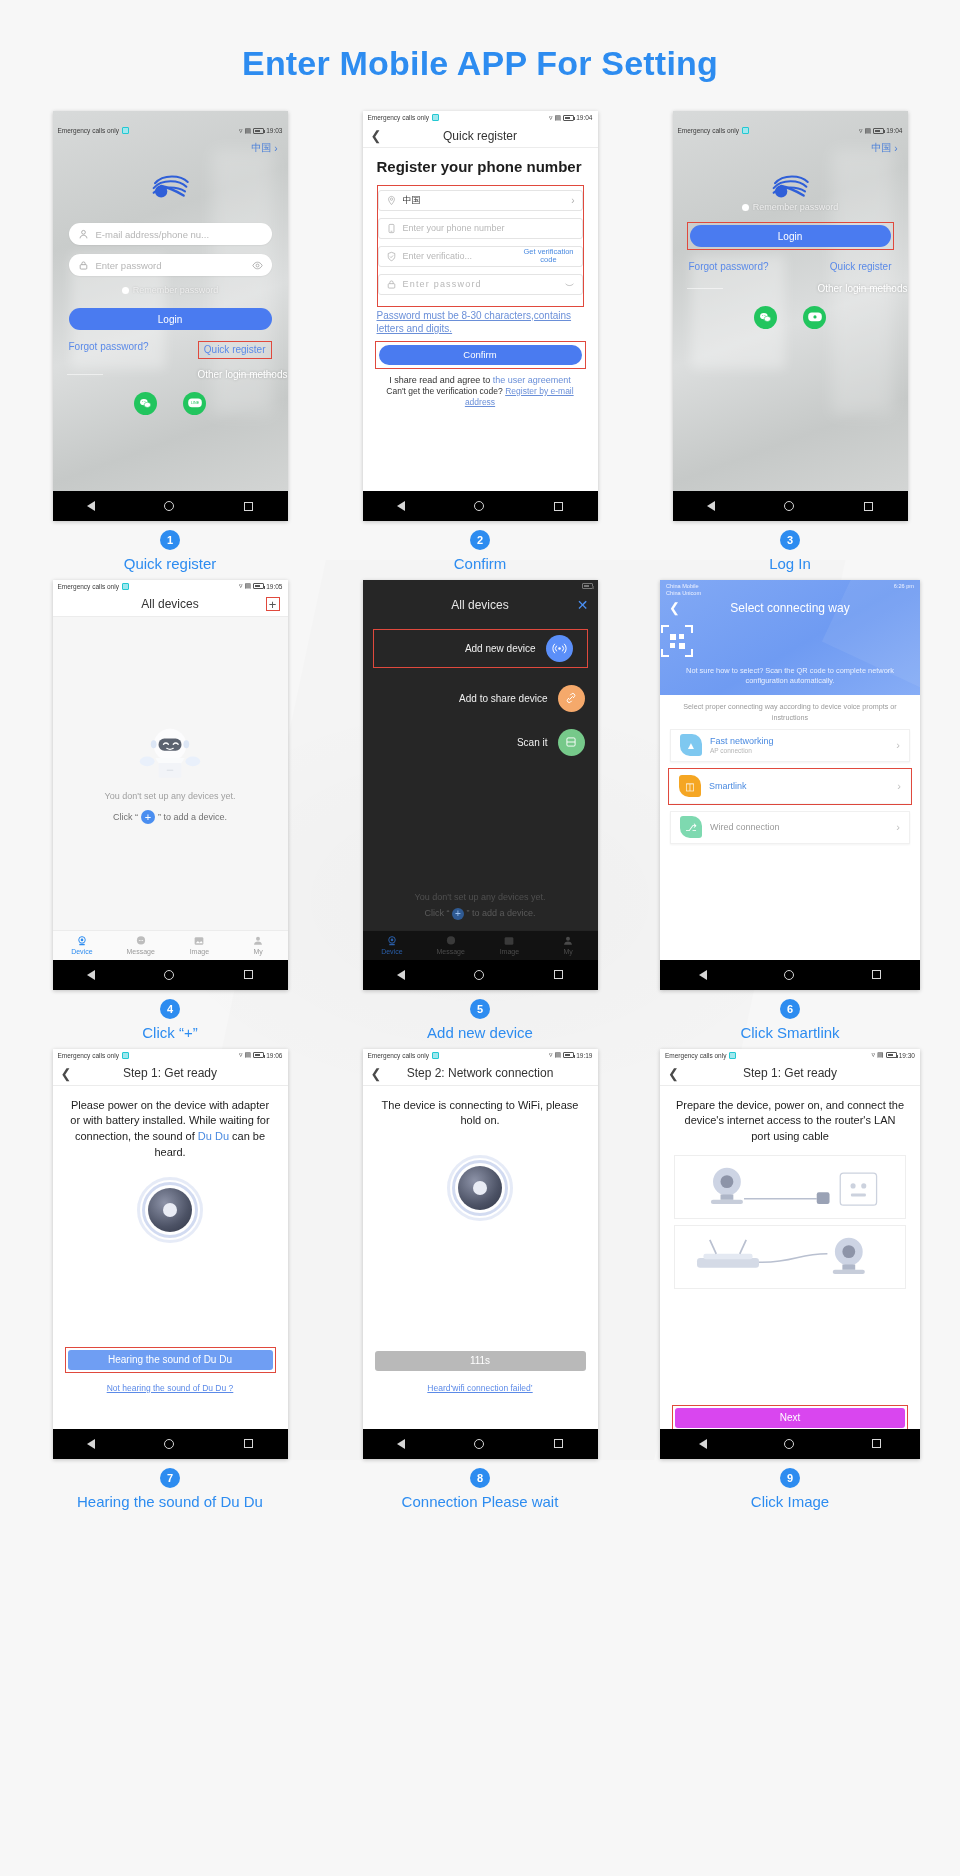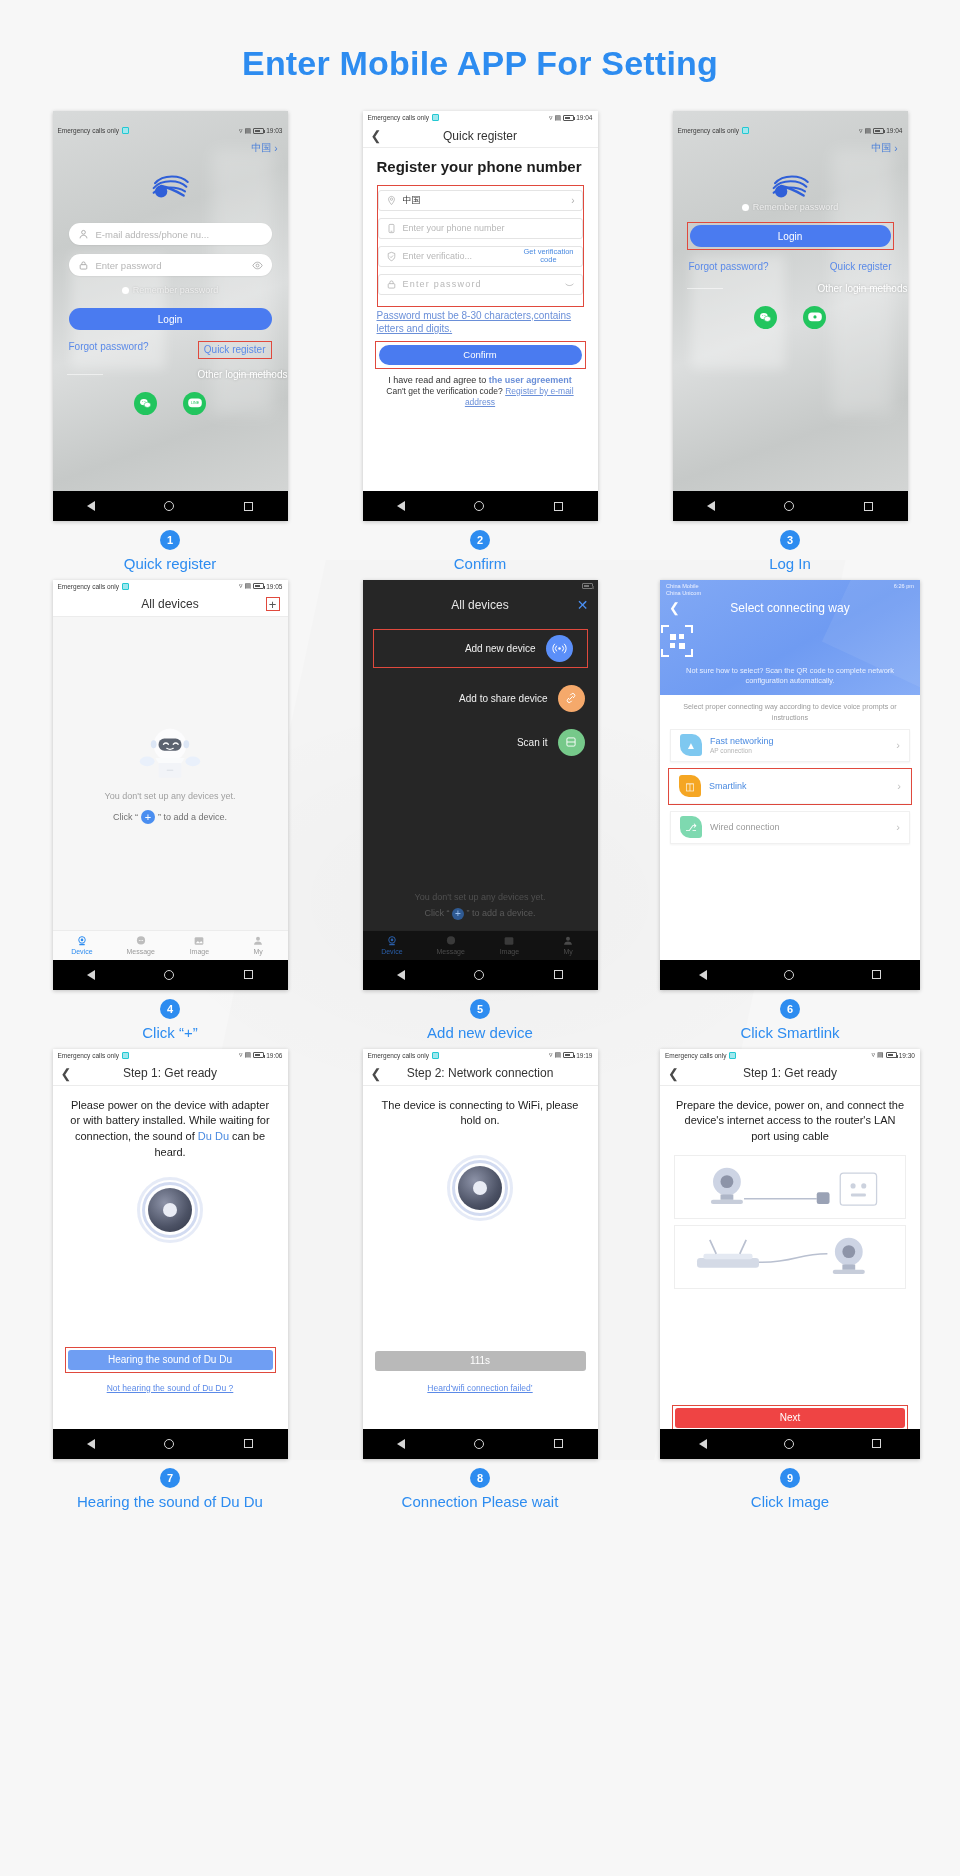--- a/index.html
+++ b/index.html
@@ -139,21 +139,21 @@
   .reg-fields { margin: 0 14px; padding: 4px 0; }
   .fld { height: 21px; border:1px solid #e4e4e4; border-radius:3px; display:flex; align-items:center; gap:6px; padding: 0 7px; margin-bottom: 7px; background:#fff; }
   .fld .ph { color:#b8b8b8; font-size: 9px; flex:1; white-space:nowrap; overflow:hidden; }
   .fld .ph.sp { letter-spacing: 1.2px; }
   .fld .chev { color:#b0b0b0; font-size:10px; }
   .fld .val { color:#333; font-size:9px; flex:1; }
   .getcode { color:#4a8ae0; font-size:7.5px; line-height:1.1; text-align:center; flex:none; width:52px; }
   .pwd-note { color:#6a8fd8; font-size:10px; padding: 2px 14px 0 14px; line-height:1.3;text-decoration:underline; }
   .confirm-btn { margin: 8px 14px 0 14px; height:20px; border-radius:10px; background:#4a7bf0; color:#fff; display:flex;align-items:center;justify-content:center;font-size:9.5px; }
   .agree { text-align:center; font-size:9px; color:#333; margin-top:6px; padding:0 10px; }
-  .agree a { color:#6a8fd8; text-decoration:none;font-weight:bold; }
+  .agree a { color:#6a8fd8; text-decoration:none; }
   .cantget { text-align:center; font-size:8.5px; color:#333; margin-top:1px; padding:0 8px; line-height:1.3; }
   .cantget a { color:#6a8fd8; }
 
   
   .dev-body { position:absolute; left:0;right:0; top:37px; bottom:60px; background:#f6f6f6; display:flex; flex-direction:column; align-items:center; justify-content:center; }
   .robot { width:74px; height:62px; }
   .nodev { color:#a0a0a0; font-size:9px; margin-top:6px; }
   .clickadd { color:#707070; font-size:9px; margin-top:9px; display:flex; align-items:center; gap:3px; }
   .plusbtn { width:14px;height:14px;border-radius:50%;background:#4a8ef0;color:#fff;display:flex;align-items:center;justify-content:center;font-size:11px; }
   .tabbar { position:absolute; left:0;right:0; bottom:30px; height:30px; background:#fafafa; border-top:1px solid #ececec; display:flex; }
@@ -365,21 +365,21 @@
           <svg class="ic-sm" viewBox="0 0 20 20">
               <path d="M3 8.5C5.5 13 14.5 13 17 8.5" fill="none" stroke="#a8a8a8" stroke-width="1.3"></path>
             </svg>
         </div>
       </div>
       <div class="pwd-note">Password must be 8-30 characters,contains letters and digits.</div>
       <div class="hl" style="margin:6px 12px 0 12px;padding:3px">
         <div class="confirm-btn" style="margin:0">Confirm</div>
       </div>
       <div class="agree">
-        <span>I have read and agree to</span>
+        <span>I share read and agree to</span>
         <a href="#">the user agreement</a>
       </div>
       <div class="cantget">
         <span>Can't get the verification code?</span>
         <a href="#">Register by e-mail address</a>
       </div>
       <div class="navbar">
         <span class="tri"></span>
         <span class="cir"></span>
         <span class="sq"></span>
@@ -832,21 +832,21 @@
           <line x1="36" y1="26" x2="30" y2="13" stroke="#b9c0d0" stroke-width="1.6"></line>
           <line x1="58" y1="26" x2="64" y2="13" stroke="#b9c0d0" stroke-width="1.6"></line>
           <path d="M76 34 C110 34, 112 26, 140 26" stroke="#b9c0d0" stroke-width="1.4" fill="none"></path>
           <circle cx="160" cy="24" r="13" fill="#cdd4e4"></circle>
             <circle cx="160" cy="24" r="6" fill="#8d94a8"></circle>
           <rect x="154" y="36" width="12" height="5" fill="#aeb6c8"></rect>
             <rect x="145" y="41" width="30" height="4" rx="2" fill="#c7cdda"></rect>
         </svg>
       </div>
       <div class="hl" style="position:absolute;left:12px;right:12px;bottom:28px;padding:2px">
-        <div class="blue-btn" style="margin:0;background:#ef4444">Next</div>
+        <div class="blue-btn" style="margin:0;background:#d946ef">Next</div>
       </div>
       <div class="navbar">
         <span class="tri"></span>
         <span class="cir"></span>
         <span class="sq"></span>
       </div>
     </div>
     <div class="cap">
       <span class="badge">9</span>
       <span class="cap-txt">Click Image</span>

